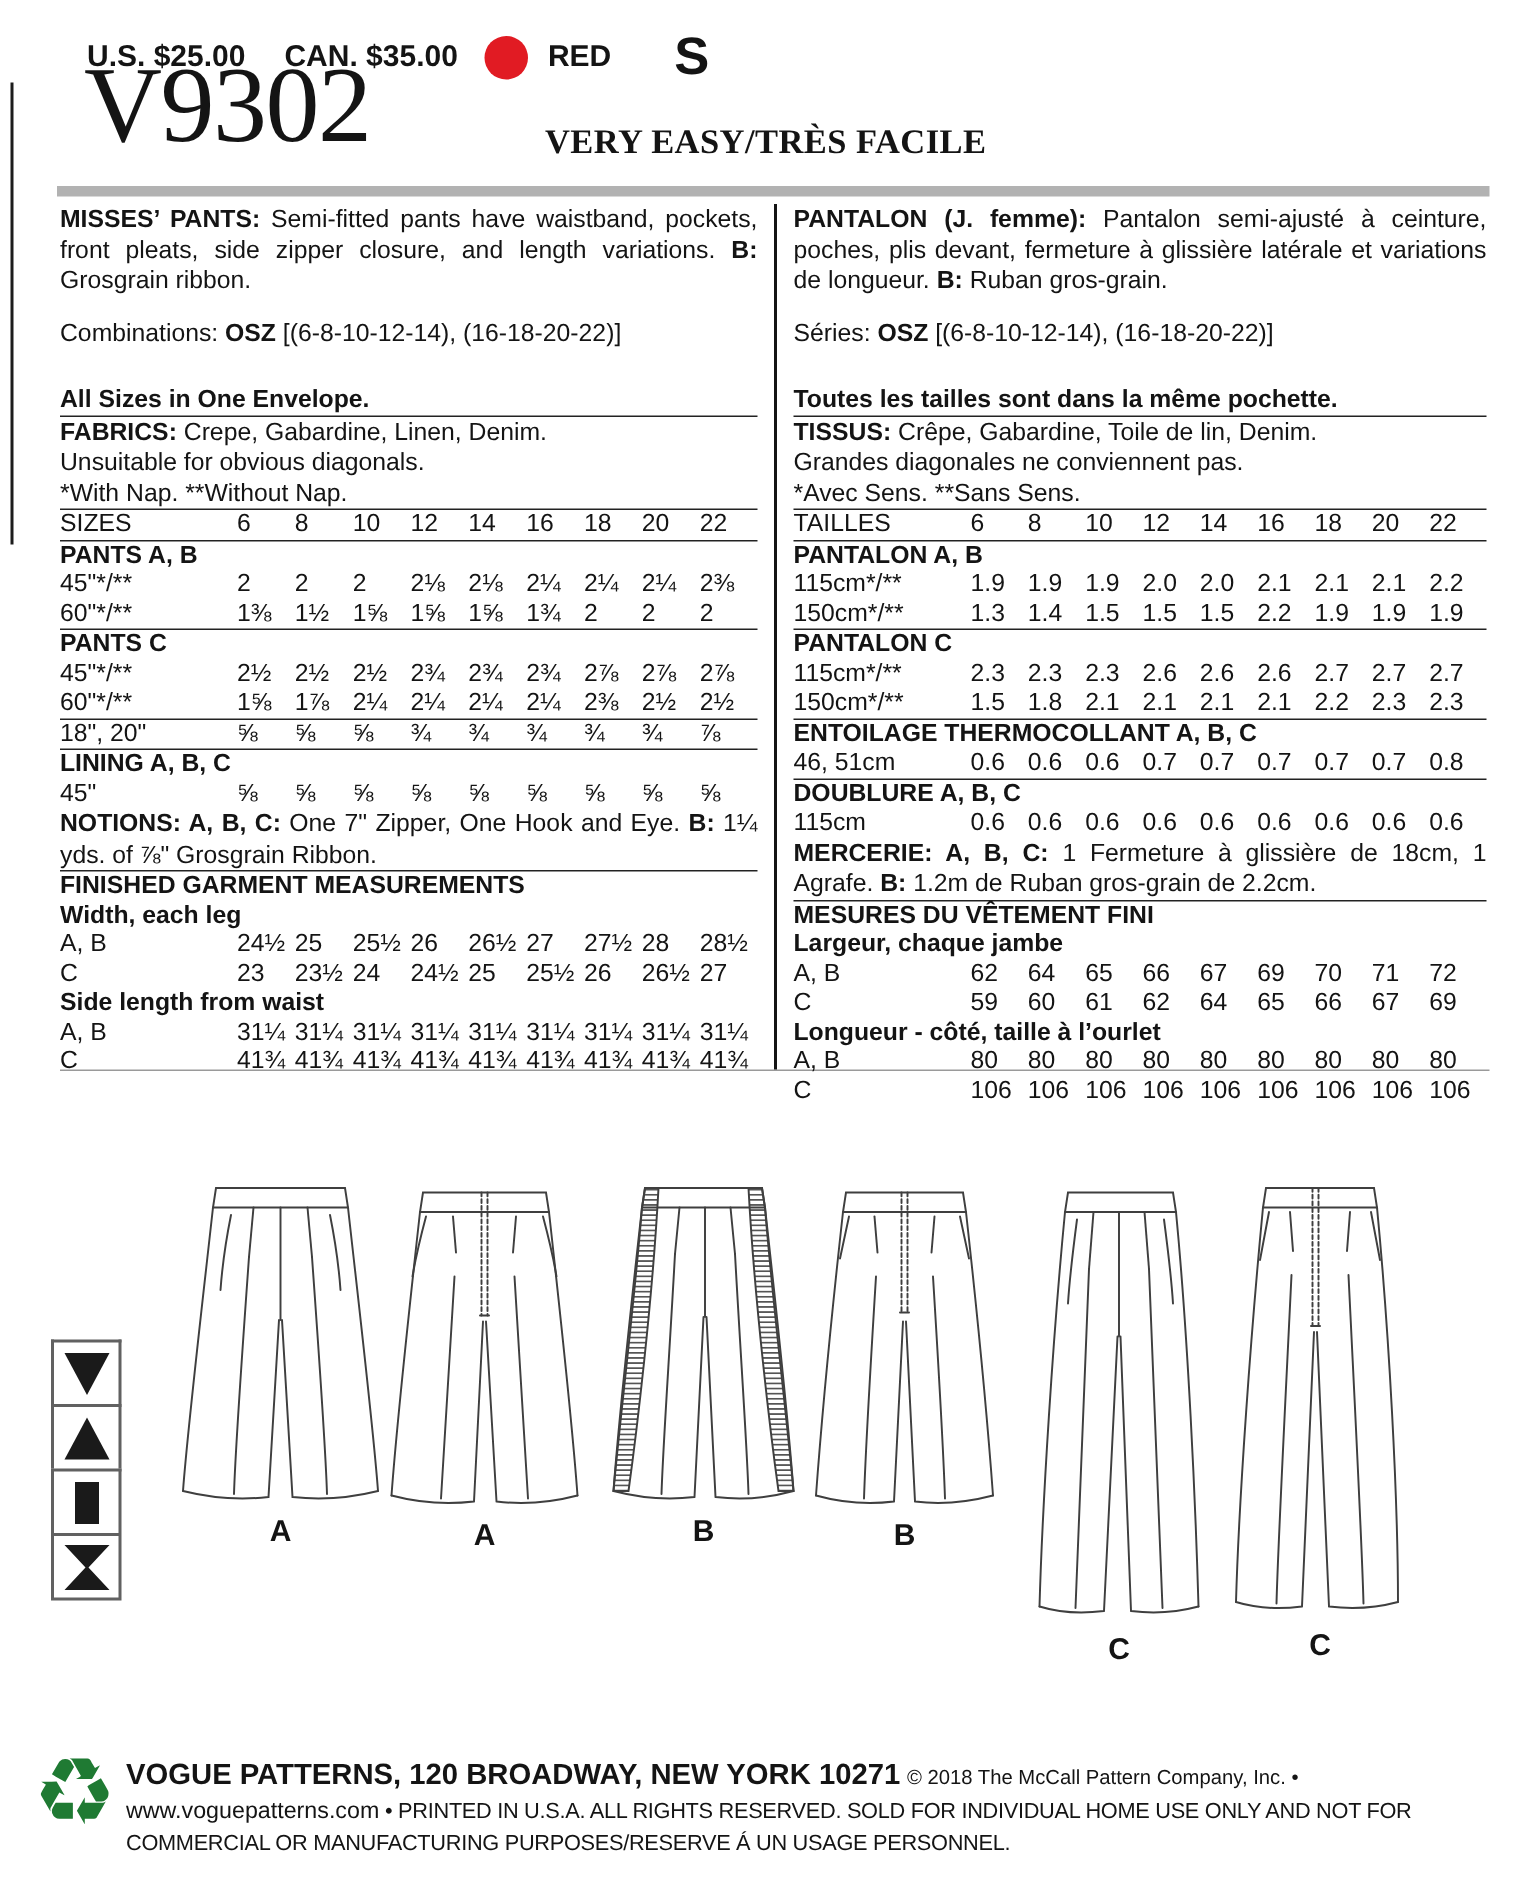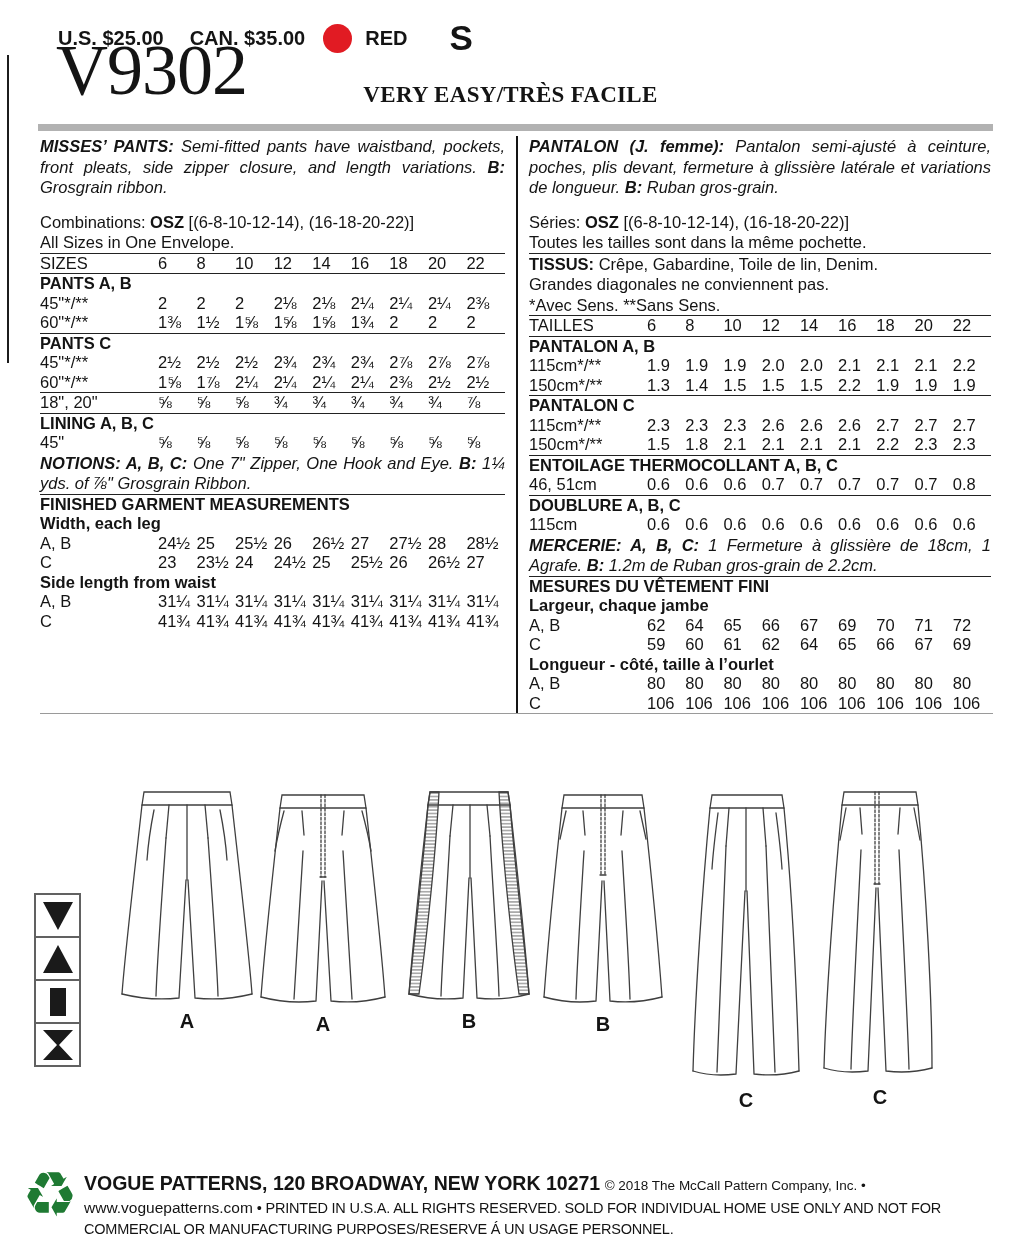--- a/index.html
+++ b/index.html
@@ -20,24 +20,24 @@
   .tagline{position:absolute;left:0;top:82px;width:1021px;text-align:center;
            font-family:"Liberation Serif","DejaVu Serif",serif;font-weight:bold;font-size:23px;letter-spacing:.3px;}
   .gray-bar{position:absolute;left:38px;top:124px;width:955px;height:7px;background:#b2b2b2;}
 
   
   .columns{position:absolute;left:40px;top:136px;width:953px;height:577px;display:flex;
            border-bottom:1px solid #9a9a9a;font-size:16.5px;line-height:20.5px;}
   .col{width:465px;}
   .col-right{width:462px;}
   .divider{width:2px;background:#141414;margin:0 11px;}
-  .para{text-align:justify;font-style:italic;}
+  .para{text-align:justify;}
   .spacer{height:14px;}
   .rule-b{border-bottom:1.5px solid #222;}
-  .boldline{font-weight:normal;}
+  .boldline{font-weight:bold;margin-top:24px;}
 
   .t-hr{font-weight:bold;line-height:19.5px;font-size:16.5px;}
   .t-row{display:grid;grid-template-columns:118px repeat(9,1fr);line-height:19.5px;font-size:16.5px;}
   .t-row.rule{border-bottom:1.5px solid #222;}
   .t-cell{text-align:left;}
 
   
   .symbols{position:absolute;left:34px;top:893px;width:47px;}
   .sym{width:43px;height:41px;border:2px solid #616161;border-bottom:none;
        display:flex;align-items:center;justify-content:center;background:#fff;}
@@ -76,20 +76,25 @@
   <div class="tagline">VERY EASY/TRÈS FACILE</div>
   <div class="gray-bar"></div>
 
   <div class="columns">
 
     <div class="col">
       <div class="para"><span class="b">MISSES’ PANTS:</span><span> Semi-fitted pants have waistband, pockets, front pleats, side zipper closure, and length variations. </span><span class="b">B:</span><span> Grosgrain ribbon.</span></div>
       <div class="spacer"></div>
       <div><span>Combinations: </span><span class="b">OSZ</span><span> [(6-8-10-12-14), (16-18-20-22)]</span></div>
       <div class="boldline rule-b">All Sizes in One Envelope.</div>
+      <div class="rule-b">
+        <div><span class="b">FABRICS:</span><span> Crepe, Gabardine, Linen, Denim.</span></div>
+        <div>Unsuitable for obvious diagonals.</div>
+        <div>*With Nap. **Without Nap.</div>
+      </div>
       <div>
           <div class="t-row rule">
             <span class="t-lab">SIZES</span>
             <span class="t-cell">6</span>
             <span class="t-cell">8</span>
             <span class="t-cell">10</span>
             <span class="t-cell">12</span>
             <span class="t-cell">14</span>
             <span class="t-cell">16</span>
             <span class="t-cell">18</span>

